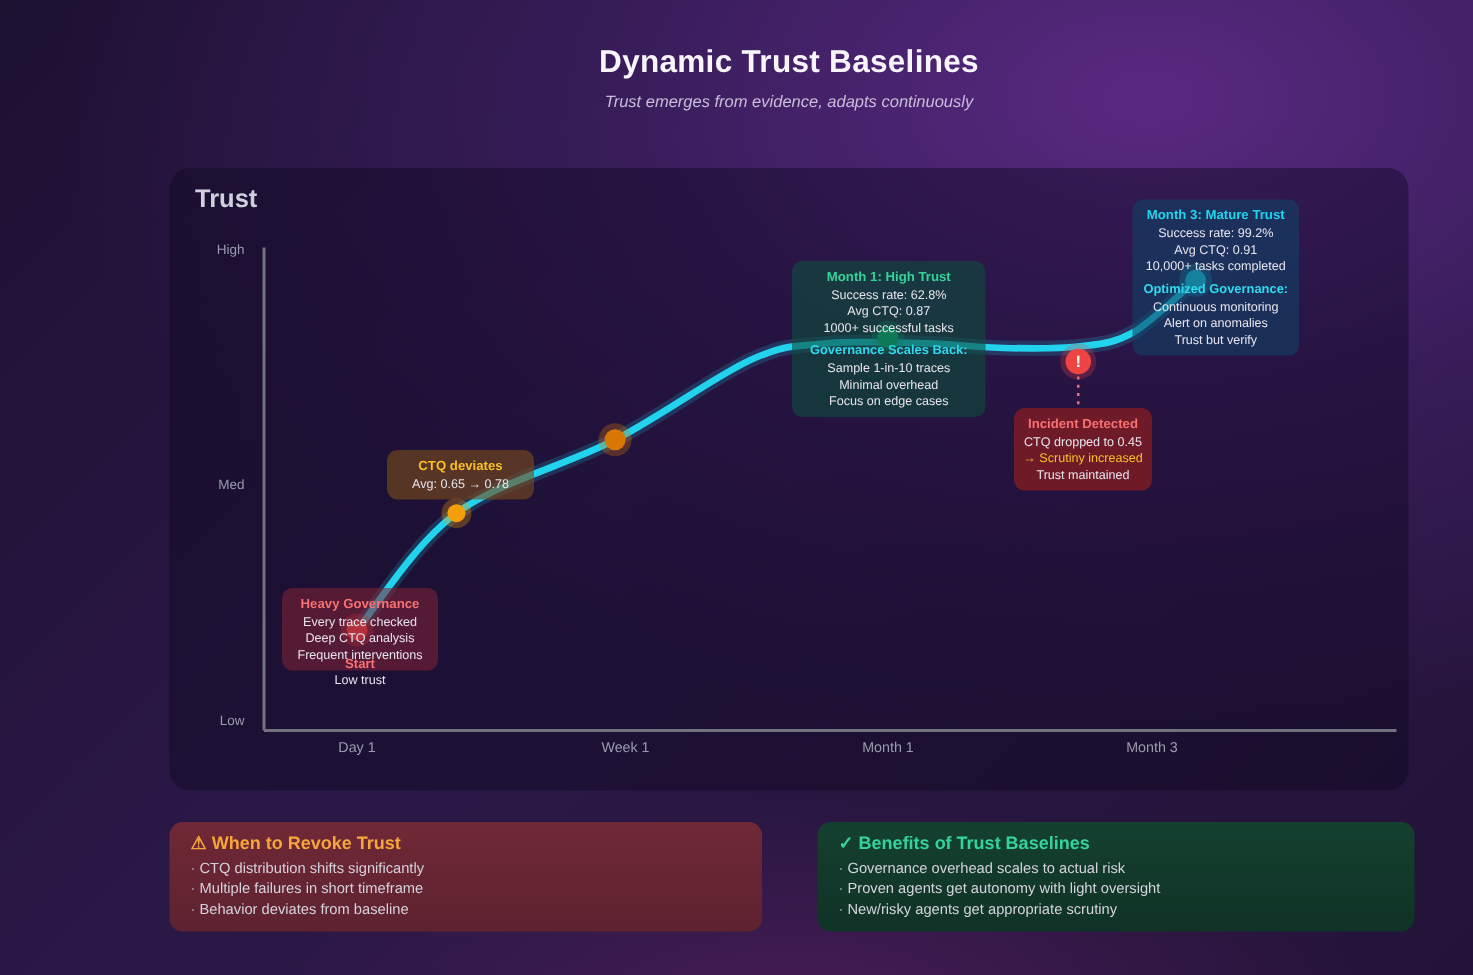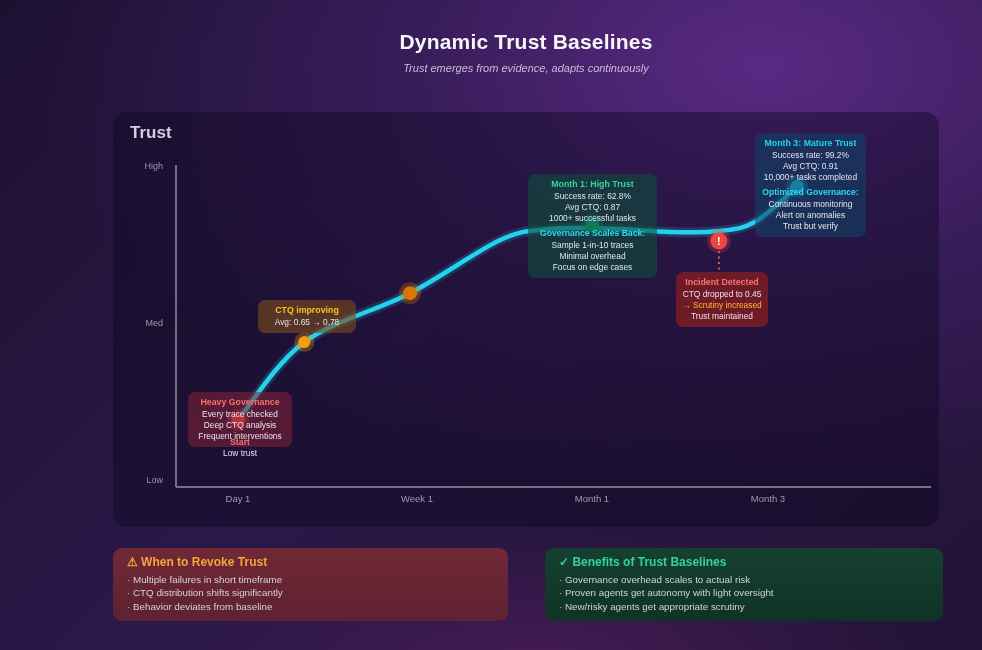--- a/index.html
+++ b/index.html
@@ -101,21 +101,21 @@
     <div class="anno-line">Every trace checked</div>
     <div class="anno-line">Deep CTQ analysis</div>
     <div class="anno-line">Frequent interventions</div>
   </div>
   <div class="start-label" style="left:75px;top:325px;width:104px;">
     <div class="start-title">Start</div>
     <div class="start-sub">Low trust</div>
   </div>
 
   <div class="anno box-brown" style="left:145px;top:188px;width:98px;">
-    <div class="anno-title">CTQ improving</div>
+    <div class="anno-title">CTQ deviates</div>
     <div class="anno-line">Avg: 0.65 → 0.78</div>
   </div>
 
 
   <div class="anno box-green" style="left:415px;top:62px;width:129px;">
     <div class="anno-title">Month 1: High Trust</div>
     <div class="anno-line">Success rate: 62.8%</div>
     <div class="anno-line">Avg CTQ: 0.87</div>
     <div class="anno-line">1000+ successful tasks</div>
     <div class="anno-subhead">Governance Scales Back:</div>
@@ -143,22 +143,22 @@
   </div>
 </div>
 
 <div class="bottom-row">
   <div class="info-box revoke-box">
     <div class="ib-title">
       <span>⚠</span>
       <span>When to Revoke Trust</span>
     </div>
     <ul>
+      <li>CTQ distribution shifts significantly</li>
       <li>Multiple failures in short timeframe</li>
-      <li>CTQ distribution shifts significantly</li>
       <li>Behavior deviates from baseline</li>
     </ul>
   </div>
   <div class="info-box benefits-box">
     <div class="ib-title">
       <span>✓</span>
       <span>Benefits of Trust Baselines</span>
     </div>
     <ul>
       <li>Governance overhead scales to actual risk</li>

